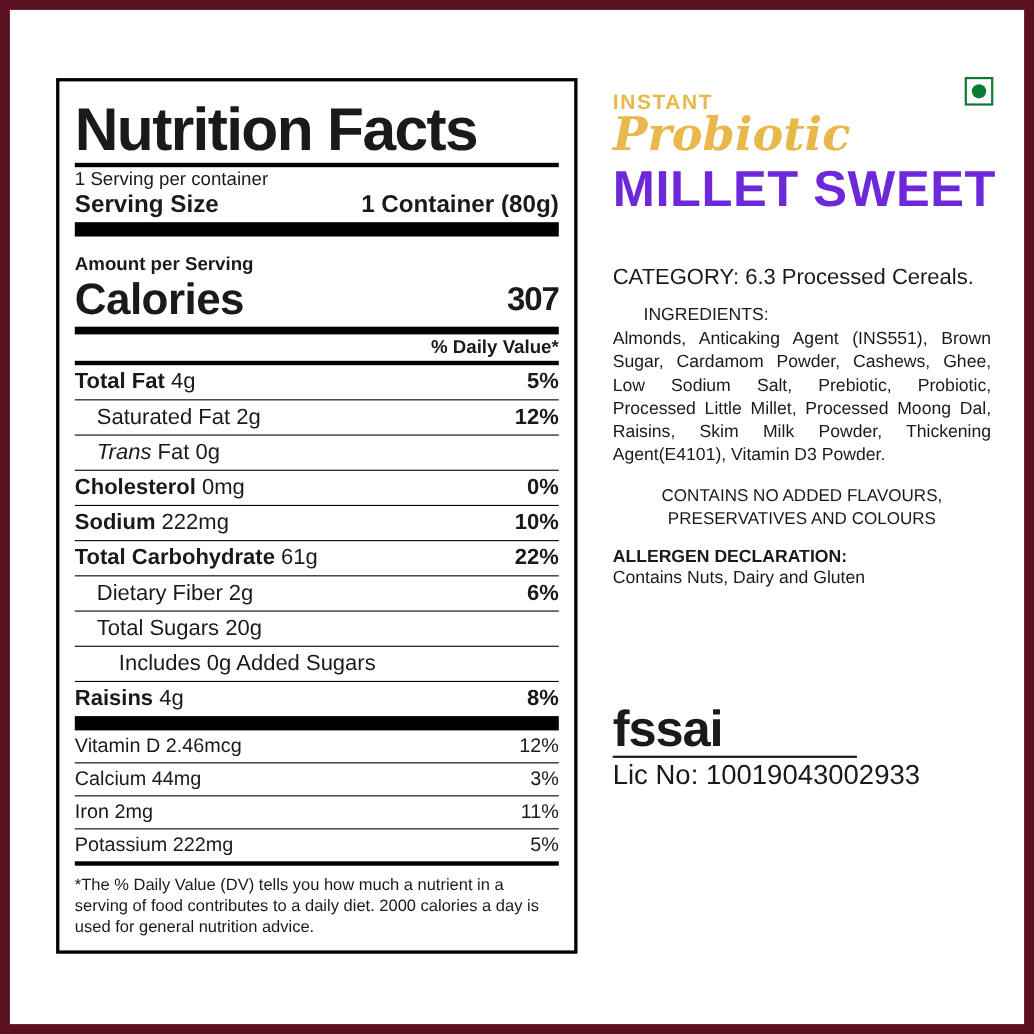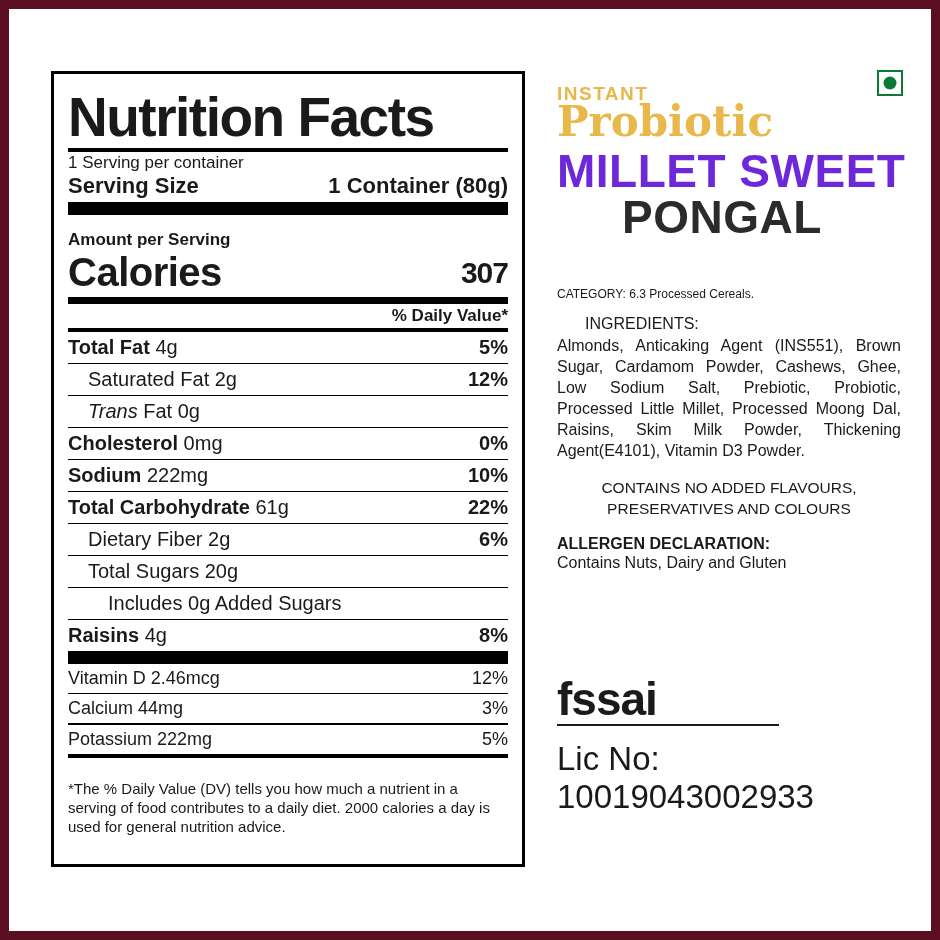--- a/index.html
+++ b/index.html
@@ -95,21 +95,21 @@
   .nf-row.ind2 .nm { padding-left: 40px; }
   .nf-row .b { font-weight: bold; }
   .nf-row .dv { font-weight: bold; font-size: 20px; }
   .nf-row.small { font-size: 18px; }
   .nf-row.small .dv { font-weight: normal; font-size: 18px; }
   .nf-italic { font-style: italic; }
 
   .nf-foot {
     font-size: 15px;
     line-height: 19px;
-    padding-top: 21px;
+    padding-top: 8px;
   }
 
   
   .right {
     position: absolute;
     left: 548px;
     top: 62px;
     width: 350px;
   }
   .veg-mark {
@@ -133,20 +133,21 @@
   }
   .kicker {
     font-size: 19px;
     font-weight: bold;
     letter-spacing: 1.5px;
     color: #e8b84b;
     margin-top: 12px;
   }
   .script {
     font-family: "DejaVu Serif", serif;
+    font-style: italic;
     font-weight: bold;
     font-size: 42px;
     color: #e8b84b;
     line-height: 42px;
     margin: -4px 0 2px 0;
   }
   .prod-1 {
     font-family: "Liberation Sans", sans-serif;
     font-weight: bold;
     font-size: 46px;
@@ -161,21 +162,21 @@
     font-size: 46px;
     line-height: 48px;
     letter-spacing: 0.5px;
     color: #2b2b2b;
     text-align: center;
     width: 330px;
     margin-top: -2px;
   }
 
   .category {
-    font-size: 12px;
+    font-size: 20px;
     margin-top: 46px;
   }
   .ing-head {
     font-size: 16px;
     margin-top: 14px;
     margin-left: 28px;
   }
   .ing-body {
     font-size: 16px;
     line-height: 21px;
@@ -209,22 +210,22 @@
     line-height: 46px;
     position: relative;
     width: 230px;
   }
   .fssai-logo .bar {
     border-bottom: 2px solid #1a1a1a;
     width: 222px;
     margin-top: 2px;
   }
   .lic {
-    font-size: 33px;
-    margin-top: 14px;
+    font-size: 25px;
+    margin-top: 2px;
     color: #1a1a1a;
   }
 </style>
 </head>
 <body>
 
 <div id="page">
   <div id="inner">
 
     <div class="nf-panel">
@@ -318,41 +319,44 @@
       <div class="nf-row small">
         <span class="nm">Vitamin D 2.46mcg</span>
         <span class="dv">12%</span>
       </div>
       <div class="rule-thin"></div>
       <div class="nf-row small">
         <span class="nm">Calcium 44mg</span>
         <span class="dv">3%</span>
       </div>
       <div class="rule-thin"></div>
+      <div class="nf-row small">
+        <span class="nm">Iron 2mg</span>
+        <span class="dv">11%</span>
+      </div>
       <div class="rule-thin"></div>
       <div class="nf-row small">
         <span class="nm">Potassium 222mg</span>
         <span class="dv">5%</span>
       </div>
 
       <div class="rule-med"></div>
 
       <div class="nf-foot">*The % Daily Value (DV) tells you how much a nutrient in a serving of food contributes to a daily diet. 2000 calories a day is used for general nutrition advice.</div>
     </div>
 
     <div class="right">
 
       <div class="veg-mark">
         <div class="veg-dot"></div>
       </div>
 
       <div class="kicker">INSTANT</div>
       <div class="script">Probiotic</div>
       <div class="prod-1">MILLET SWEET</div>
-      <div class="prod-2">PONGAL</div>
 
       <div class="category">CATEGORY: 6.3 Processed Cereals.</div>
 
       <div class="ing-head">INGREDIENTS:</div>
       <div class="ing-body">Almonds, Anticaking Agent (INS551), Brown Sugar, Cardamom Powder, Cashews, Ghee, Low Sodium Salt, Prebiotic, Probiotic, Processed Little Millet, Processed Moong Dal, Raisins, Skim Milk Powder, Thickening Agent(E4101), Vitamin D3 Powder.</div>
 
       <div class="no-added">CONTAINS NO ADDED FLAVOURS, PRESERVATIVES AND COLOURS</div>
 
       <div class="allergen-head">ALLERGEN DECLARATION:</div>
       <div class="allergen-body">Contains Nuts, Dairy and Gluten</div>

